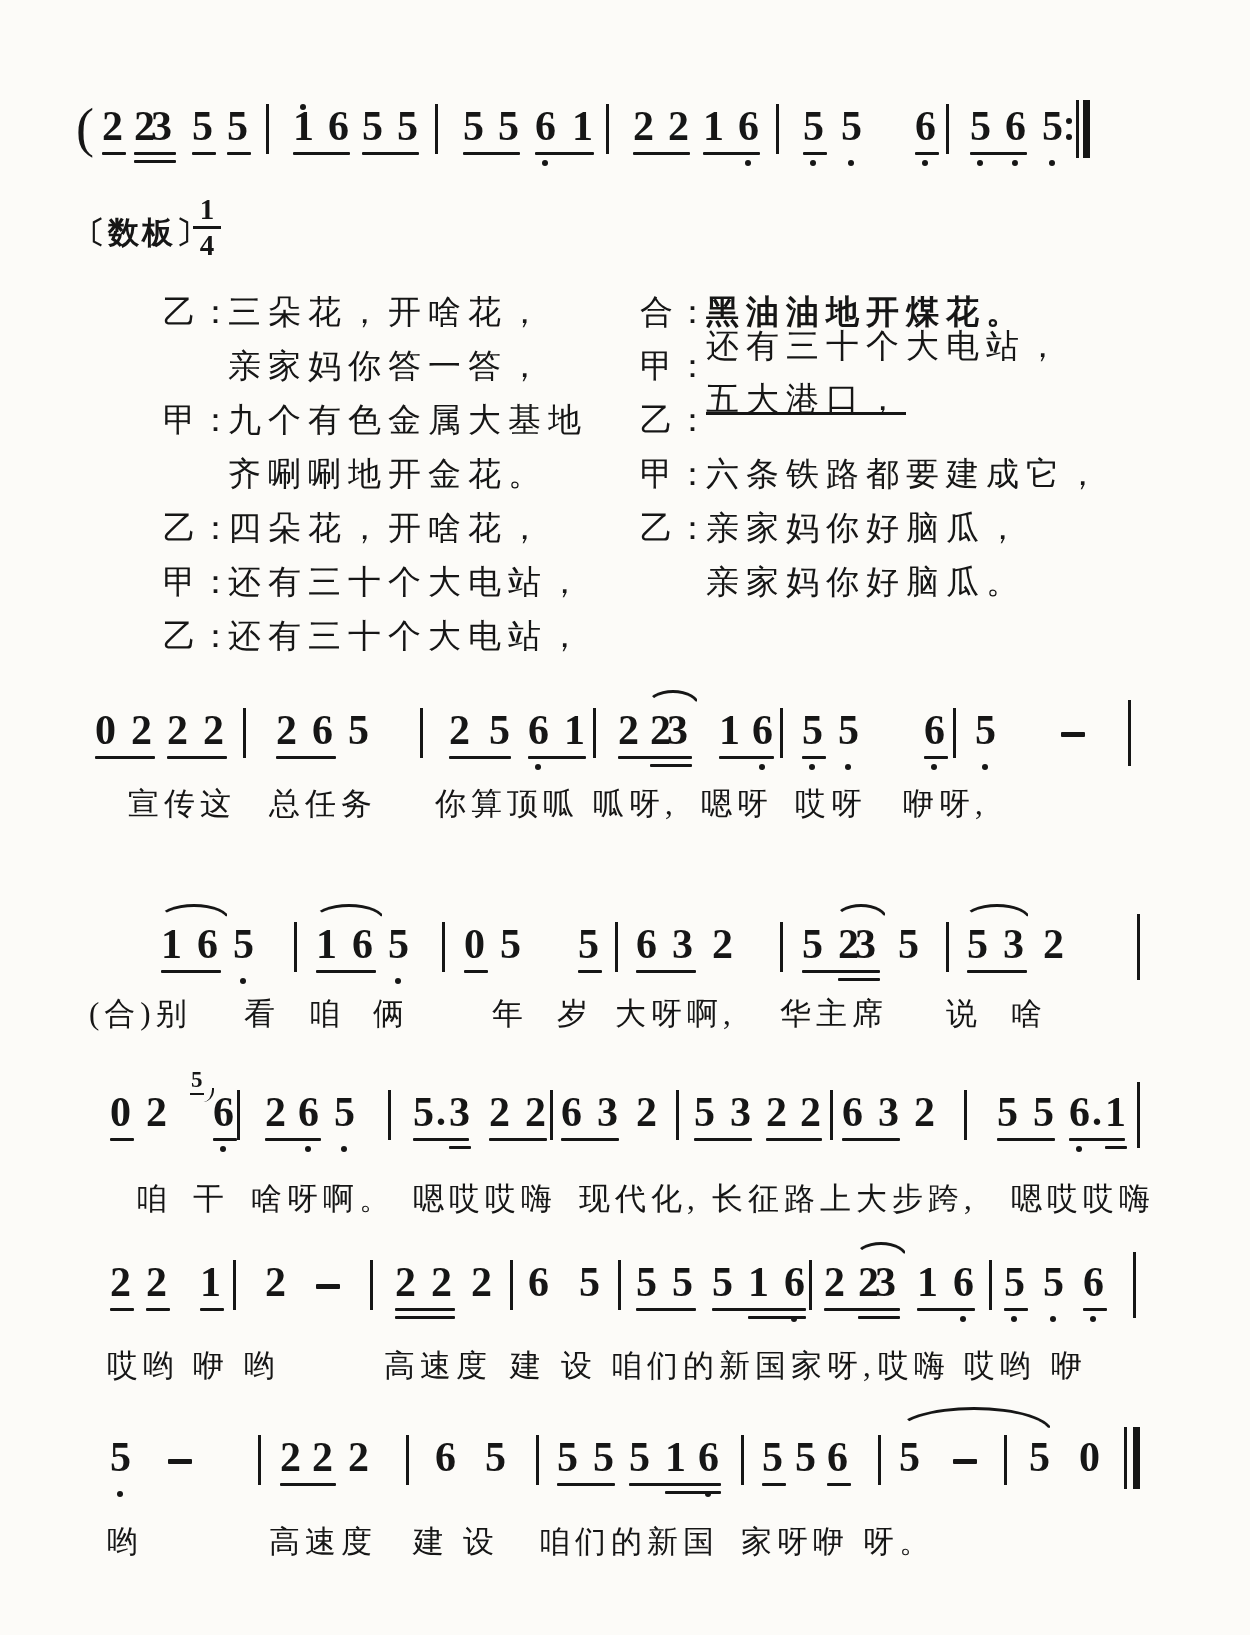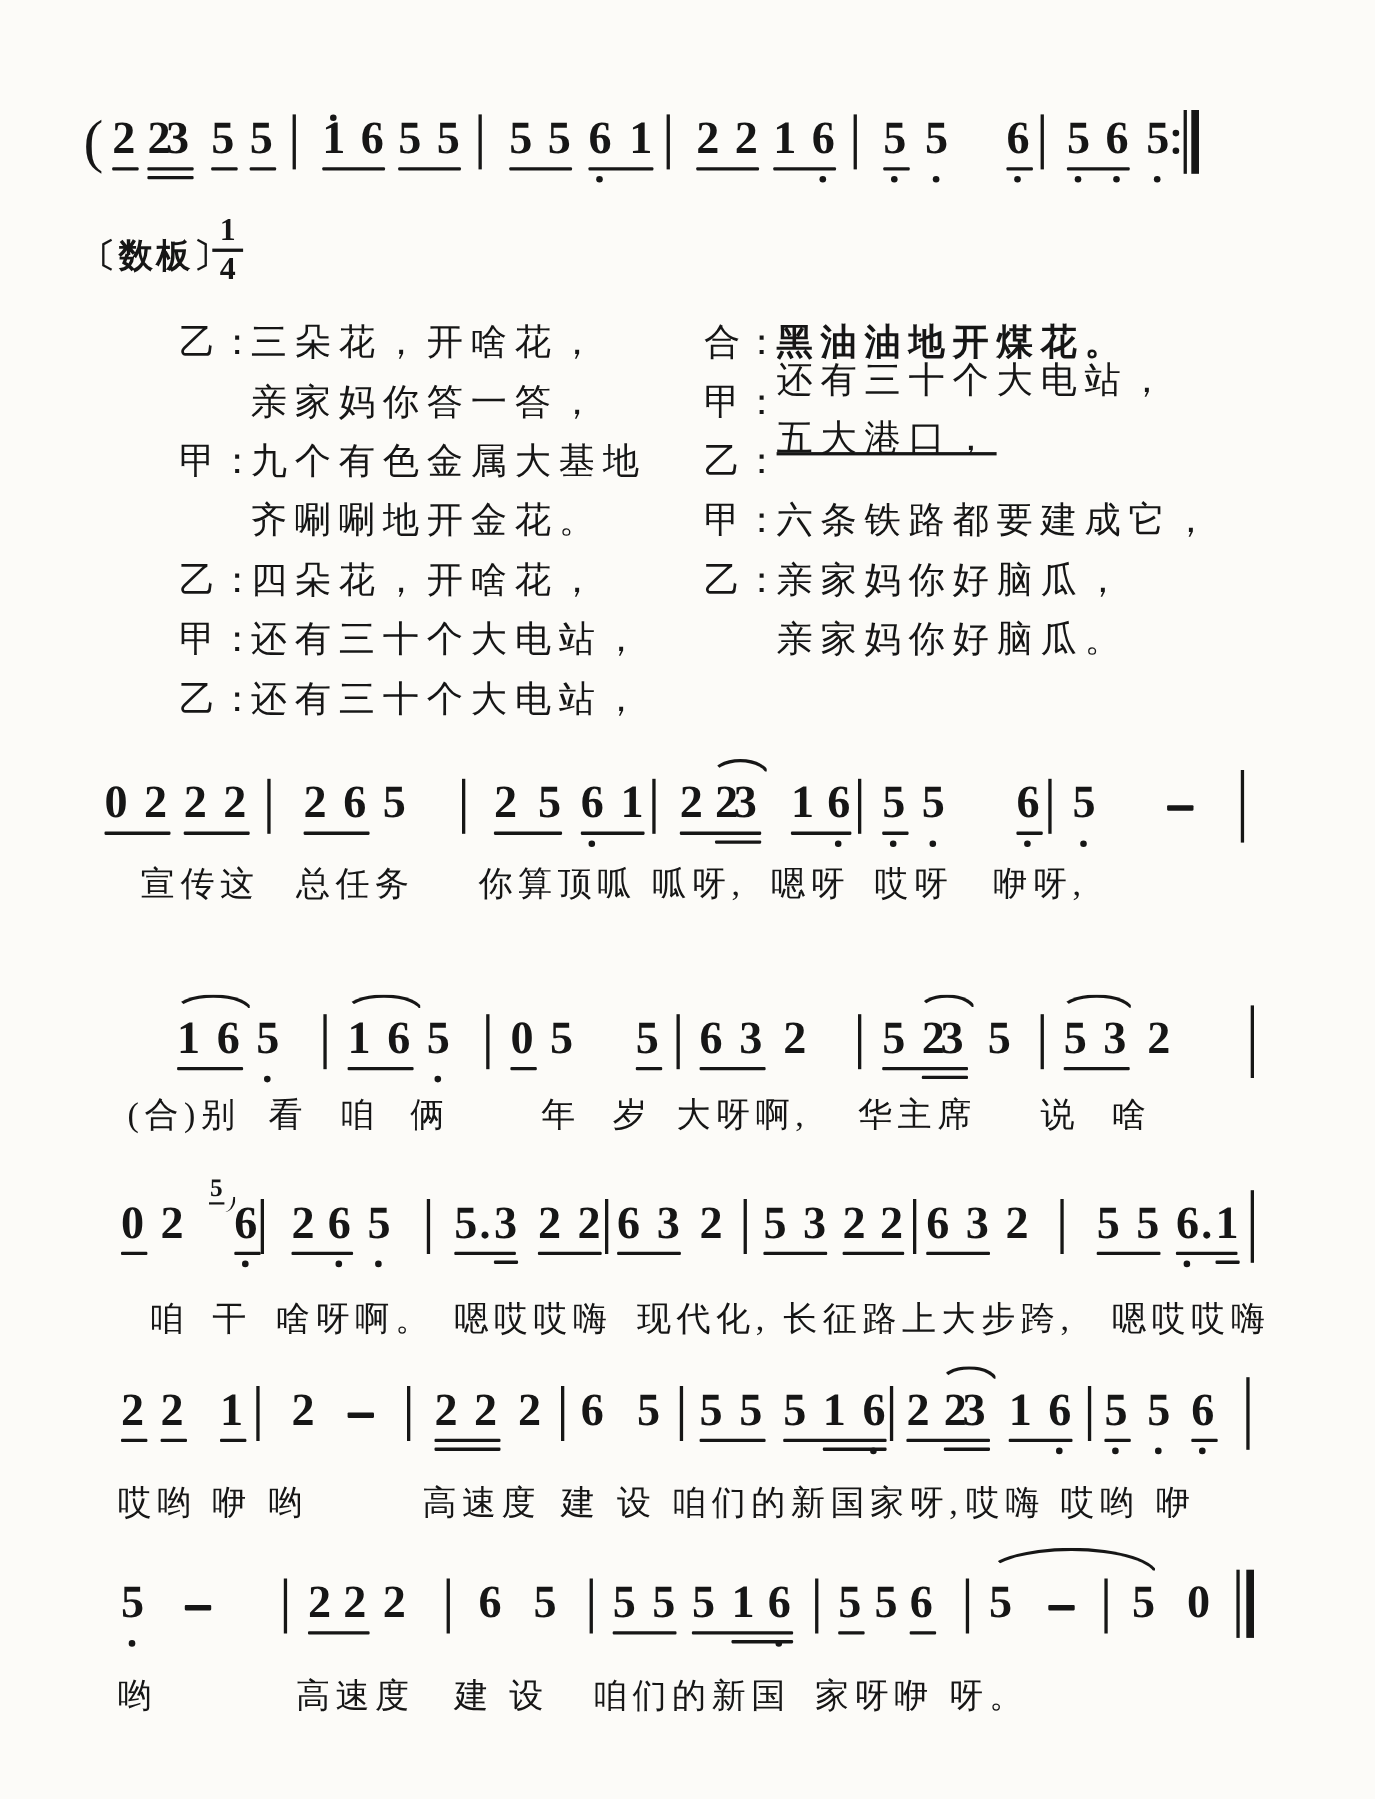--- a/index.html
+++ b/index.html
@@ -204,21 +204,21 @@
       <div class="bar" style="left: 294px; top: 922px; height: 50px;"></div>
       <div class="bar" style="left: 442px; top: 922px; height: 50px;"></div>
       <div class="bar" style="left: 615px; top: 922px; height: 50px;"></div>
       <div class="bar" style="left: 780px; top: 922px; height: 50px;"></div>
       <div class="bar" style="left: 946px; top: 922px; height: 50px;"></div>
       <div class="bar" style="left: 1137px; top: 914px; height: 66px;"></div>
       <div class="slur" style="left: 158px; top: 904px; width: 72px; height: 16px;"></div>
       <div class="slur" style="left: 313px; top: 904px; width: 72px; height: 16px;"></div>
       <div class="slur" style="left: 834px; top: 904px; width: 54px; height: 16px;"></div>
       <div class="slur" style="left: 963px; top: 904px; width: 68px; height: 16px;"></div>
-      <div class="lyr" style="left: 116px; top: 996px;">(合)别</div>
+      <div class="lyr" style="left: 89px; top: 996px;">(合)别</div>
       <div class="lyr" style="left: 244px; top: 996px;">看</div>
       <div class="lyr" style="left: 309px; top: 996px;">咱</div>
       <div class="lyr" style="left: 373px; top: 996px;">俩</div>
       <div class="lyr" style="left: 492px; top: 996px;">年</div>
       <div class="lyr" style="left: 557px; top: 996px;">岁</div>
       <div class="lyr" style="left: 615px; top: 996px;">大呀啊,</div>
       <div class="lyr" style="left: 780px; top: 996px;">华主席</div>
       <div class="lyr" style="left: 946px; top: 996px;">说</div>
       <div class="lyr" style="left: 1011px; top: 996px;">啥</div>
       <div class="nt" style="left: 110px; top: 1090px;">0</div>

